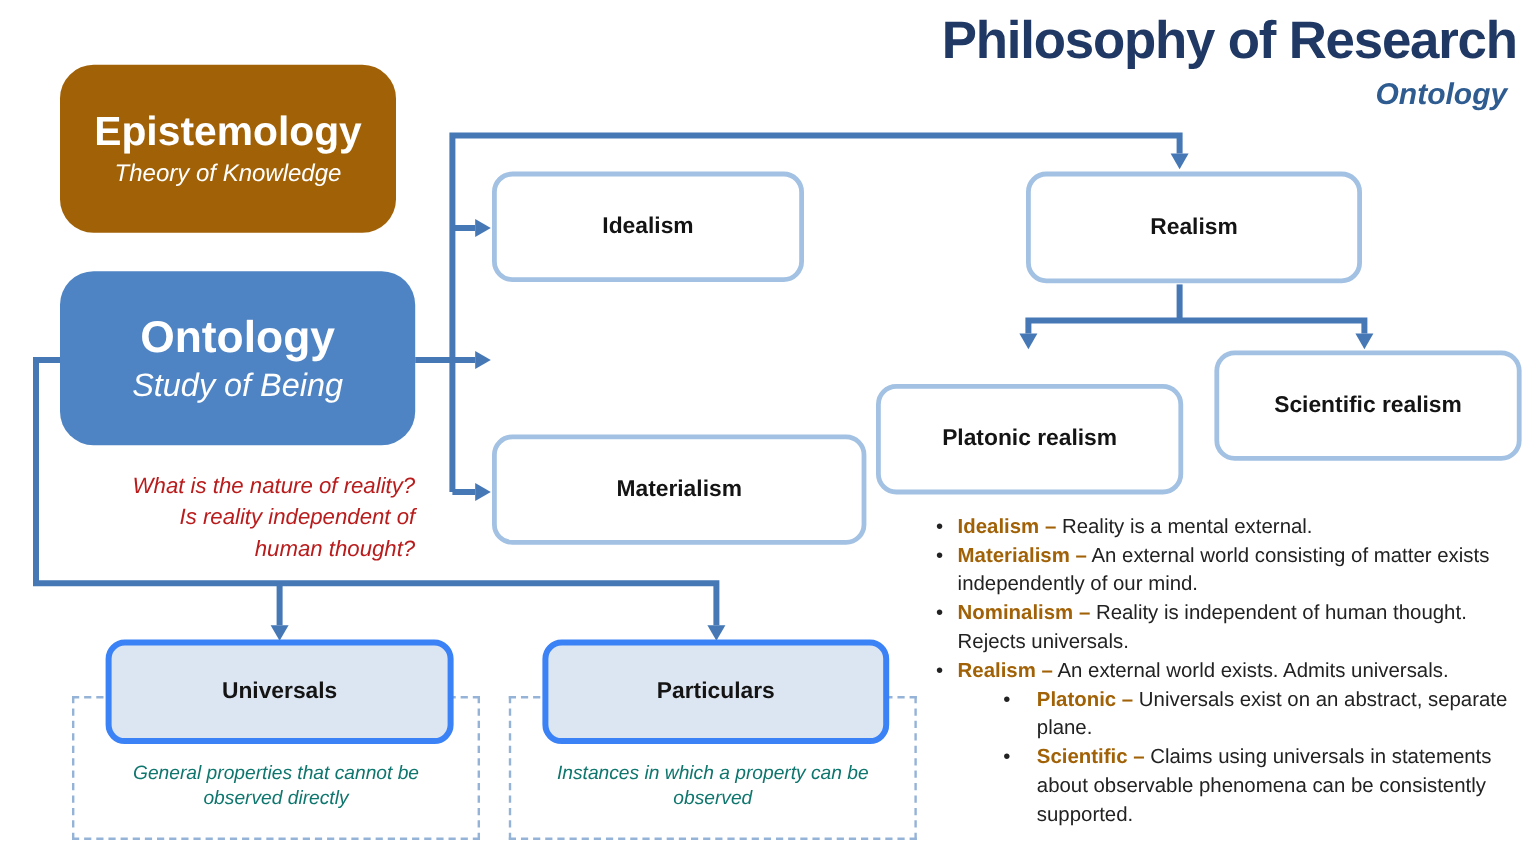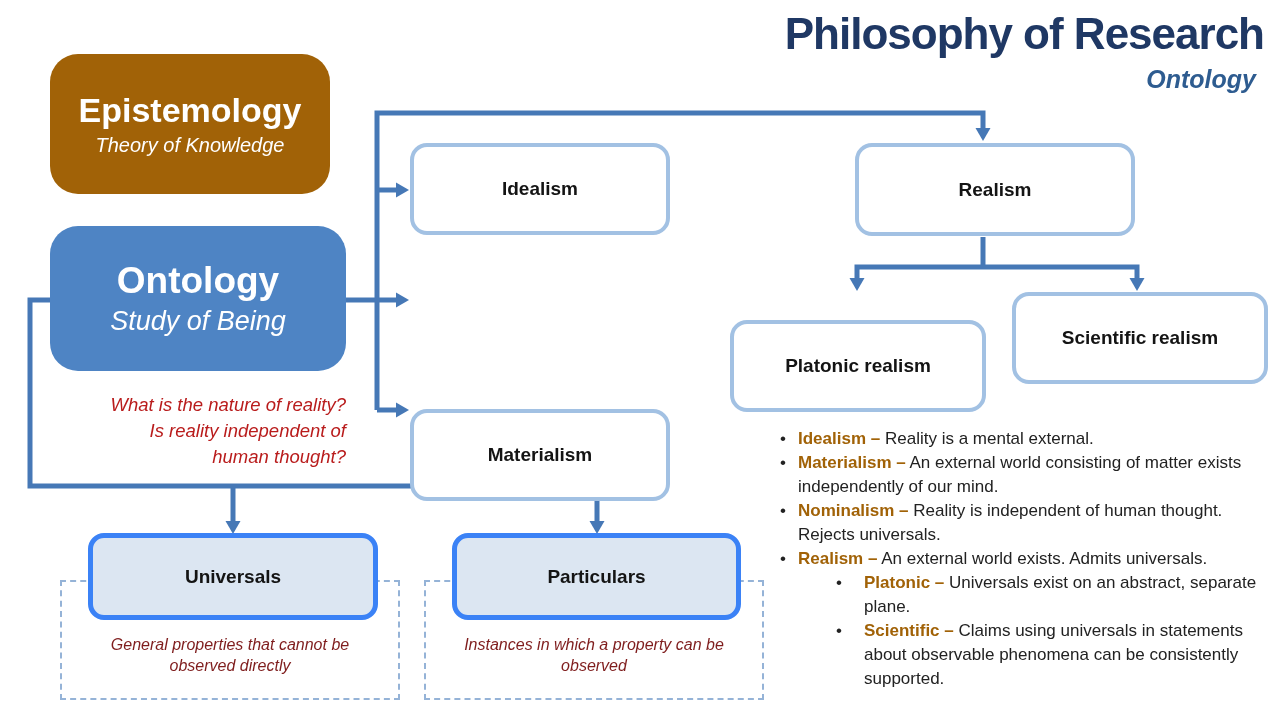--- a/index.html
+++ b/index.html
@@ -28,31 +28,31 @@
   .bigbox.blue .t2{font-size:27px;}
 
   .question{position:absolute;left:60px;top:392px;width:286px;z-index:2;text-align:right;
             font-style:italic;font-size:18.5px;line-height:26px;color:#b91c1c;white-space:pre-line;}
 
   
   .node{position:absolute;z-index:3;background:#ffffff;border:4.5px solid #A2C1E3;border-radius:17px;
         display:flex;align-items:center;justify-content:center;font-weight:bold;font-size:19px;color:#141414;}
   .node.idealism{left:410px;top:143px;width:260px;height:92px;}
   .node.nominalism{left:410px;top:253px;width:260px;height:92px;}
-  .node.materialism{left:410px;top:362px;width:260px;height:92px;margin-top:47px;}
+  .node.materialism{left:410px;top:362px;width:312px;height:92px;}
   .node.realism{left:855px;top:143px;width:280px;height:93px;}
   .node.platonic{left:730px;top:292px;width:256px;height:92px;margin-top:28px;}
   .node.scientific{left:1012px;top:292px;width:256px;height:92px;}
 
   
   .dashedbox{position:absolute;z-index:2;border:2px dashed #95B3D7;}
   .dashedbox.u{left:60px;top:580px;width:340px;height:120px;}
   .dashedbox.p{left:424px;top:580px;width:340px;height:120px;}
   .dashedbox .desc{margin-top:52px;padding:0 24px;text-align:center;font-style:italic;
-                   font-size:16px;line-height:21px;color:#7f1d1d;}
+                   font-size:16px;line-height:21px;color:#0f766e;}
   .subnode{position:absolute;z-index:3;background:#DCE6F2;border:5px solid #3b82f6;border-radius:16px;
            display:flex;align-items:center;justify-content:center;font-weight:bold;font-size:19px;color:#141414;}
   .subnode.u{left:88px;top:533px;width:290px;height:87px;}
   .subnode.p{left:452px;top:533px;width:289px;height:87px;}
 
   
   .defs{position:absolute;left:780px;top:427px;width:482px;z-index:2;}
   .li{display:flex;font-size:17px;line-height:24px;color:#222;}
   .li .dot{width:18px;flex:none;}
   .li.sub{margin-left:56px;}

